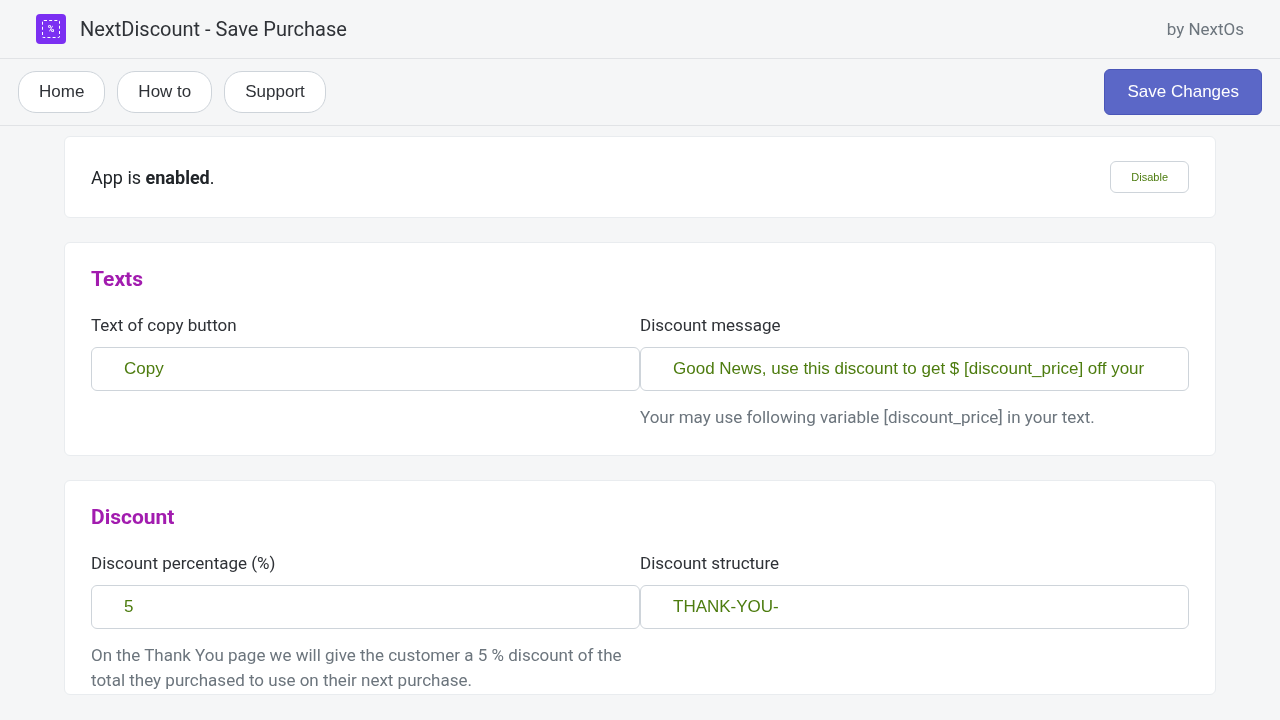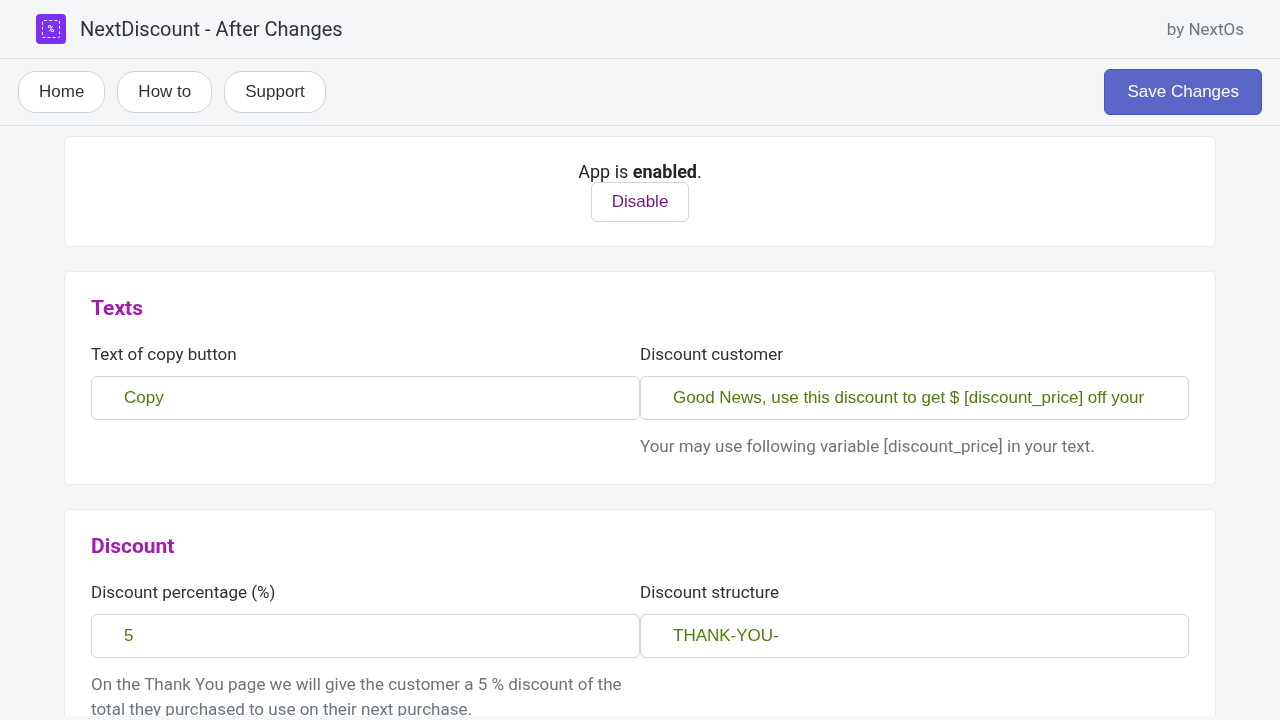--- a/index.html
+++ b/index.html
@@ -79,36 +79,35 @@
     padding: 10px 64px 0 64px;
     height: calc(720px - 130px);
     overflow: hidden;
   }
   .card {
     background: #fff;
     border: 1px solid #e9ecef;
     border-radius: 6px;
     padding: 24px 26px;
     margin-bottom: 24px;
-    flex-direction: column;
   }
   .status-card {
     display: flex;
     align-items: center;
     justify-content: space-between;
   }
   .status-text { font-size: 18px; color: #212529; }
   .status-text b { font-weight: 700; }
   .disable-btn {
     background: #fff;
     border: 1px solid #ced4da;
     border-radius: 6px;
     padding: 9px 20px;
-    font-size: 17px;
-    color: #701a75;
+    font-size: 11px;
+    color: #4d7c0f;
     cursor: pointer;
   }
   .card-title {
     font-size: 21px;
     font-weight: 700;
     margin-bottom: 24px;
     color: #a21caf;
   }
   .row { display: flex; }
   .col { flex: 1; }
@@ -137,21 +136,21 @@
   .discount-card { padding-bottom: 0; margin-bottom: 0;}
 </style>
 </head>
 <body>
 
 <div class="topbar">
   <div class="topbar-left">
     <div class="app-logo">
       <div class="app-logo-inner">%</div>
     </div>
-    <div class="app-title">NextDiscount - After Changes</div>
+    <div class="app-title">NextDiscount - Save Purchase</div>
   </div>
   <div class="byline">by NextOs</div>
 </div>
 
 <div class="navbar">
   <div class="nav-left">
     <button class="nav-btn">Home</button>
     <button class="nav-btn">How to</button>
     <button class="nav-btn">Support</button>
   </div>
@@ -168,21 +167,21 @@
   </div>
 
   <div class="card">
     <div class="card-title">Texts</div>
     <div class="row">
       <div class="col">
         <label class="field-label">Text of copy button</label>
         <input type="text" class="text-input" value="Copy" style="">
       </div>
       <div class="col">
-        <label class="field-label">Discount customer</label>
+        <label class="field-label">Discount message</label>
         <input type="text" class="text-input" value="Good News, use this discount to get $ [discount_price] off your" style="">
         <div class="help-text">Your may use following variable [discount_price] in your text.</div>
       </div>
     </div>
   </div>
 
   <div class="card discount-card">
     <div class="card-title">Discount</div>
     <div class="row">
       <div class="col">

